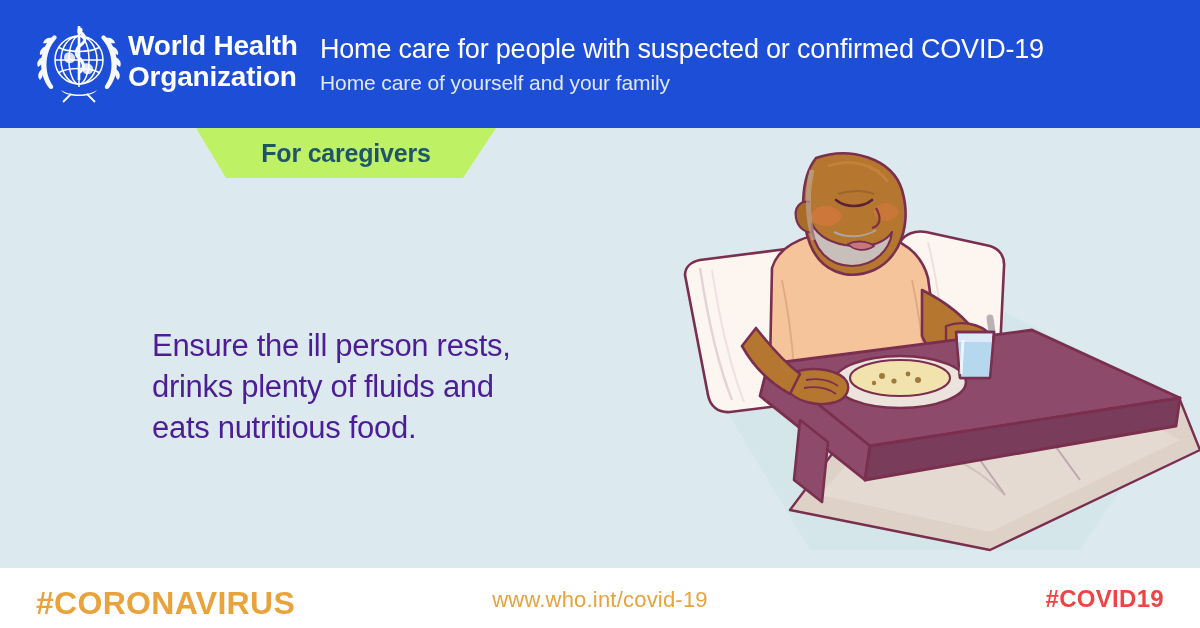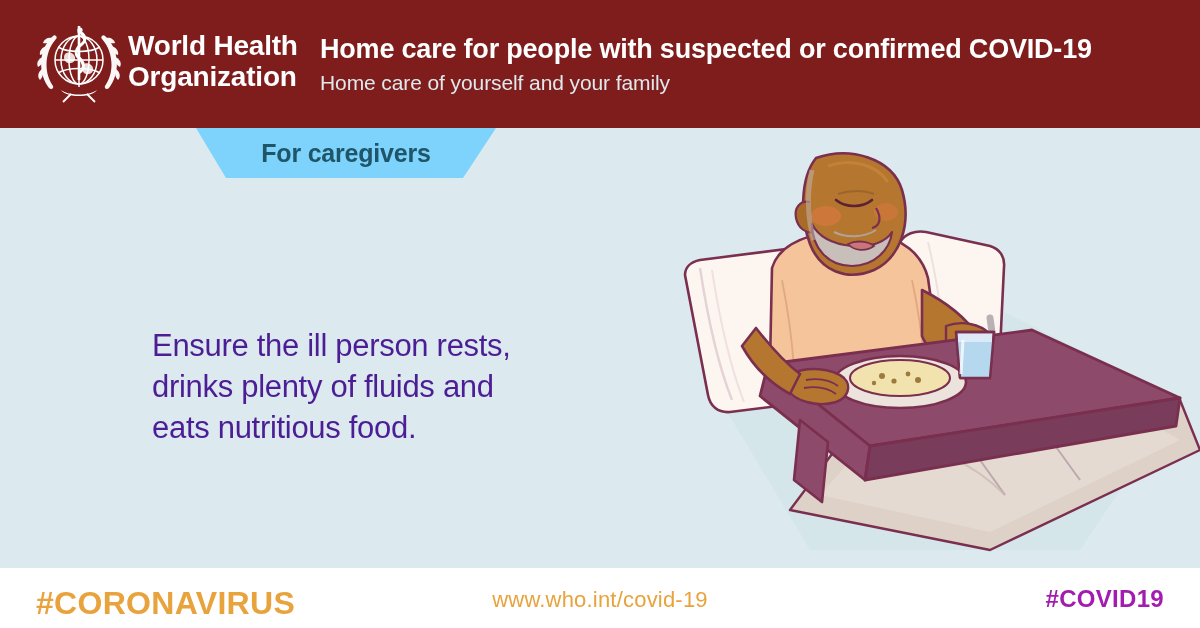--- a/index.html
+++ b/index.html
@@ -20,21 +20,21 @@
     overflow: hidden;
     background: #dceaef;
   }
 
   
   .header {
     position: absolute;
     left: 0; top: 0;
     width: 1200px;
     height: 128px;
-    background: #7f1d1d;
+    background: #1d4ed8;
     z-index: 5;
   }
   .who-logo {
     position: absolute;
     left: 31px;
     top: 20px;
     width: 96px;
     height: 88px;
   }
   .who-wordmark {
@@ -47,21 +47,21 @@
     line-height: 31px;
     letter-spacing: -0.2px;
     white-space: pre-line;
   }
   .header-title {
     position: absolute;
     left: 320px;
     top: 34px;
     color: #ffffff;
     font-size: 27px;
-    font-weight: bold;
+    font-weight: normal;
     letter-spacing: -0.2px;
     white-space: nowrap;
   }
   .header-subtitle {
     position: absolute;
     left: 320px;
     top: 71px;
     color: #dfe9ec;
     font-size: 21px;
     font-weight: normal;
@@ -79,21 +79,21 @@
     z-index: 1;
   }
 
   
   .caregiver-banner {
     position: absolute;
     left: 196px;
     top: 128px;
     width: 300px;
     height: 50px;
-    background: #7dd3fc;
+    background: #bef264;
     clip-path: polygon(0 0, 100% 0, 89% 100%, 10% 100%);
     z-index: 6;
   }
   .caregiver-banner-label {
     position: absolute;
     left: 0; top: 0;
     width: 300px;
     height: 50px;
     display: flex;
     align-items: center;
@@ -155,21 +155,21 @@
     text-align: center;
     color: #e8a33d;
     font-size: 22px;
     font-weight: normal;
     letter-spacing: 0.2px;
   }
   .footer-right {
     position: absolute;
     right: 36px;
     top: 17px;
-    color: #a21caf;
+    color: #ef4444;
     font-size: 24px;
     font-weight: bold;
     letter-spacing: 0.3px;
   }
 </style>
 </head>
 <body>
 
 <div class="poster">
 

